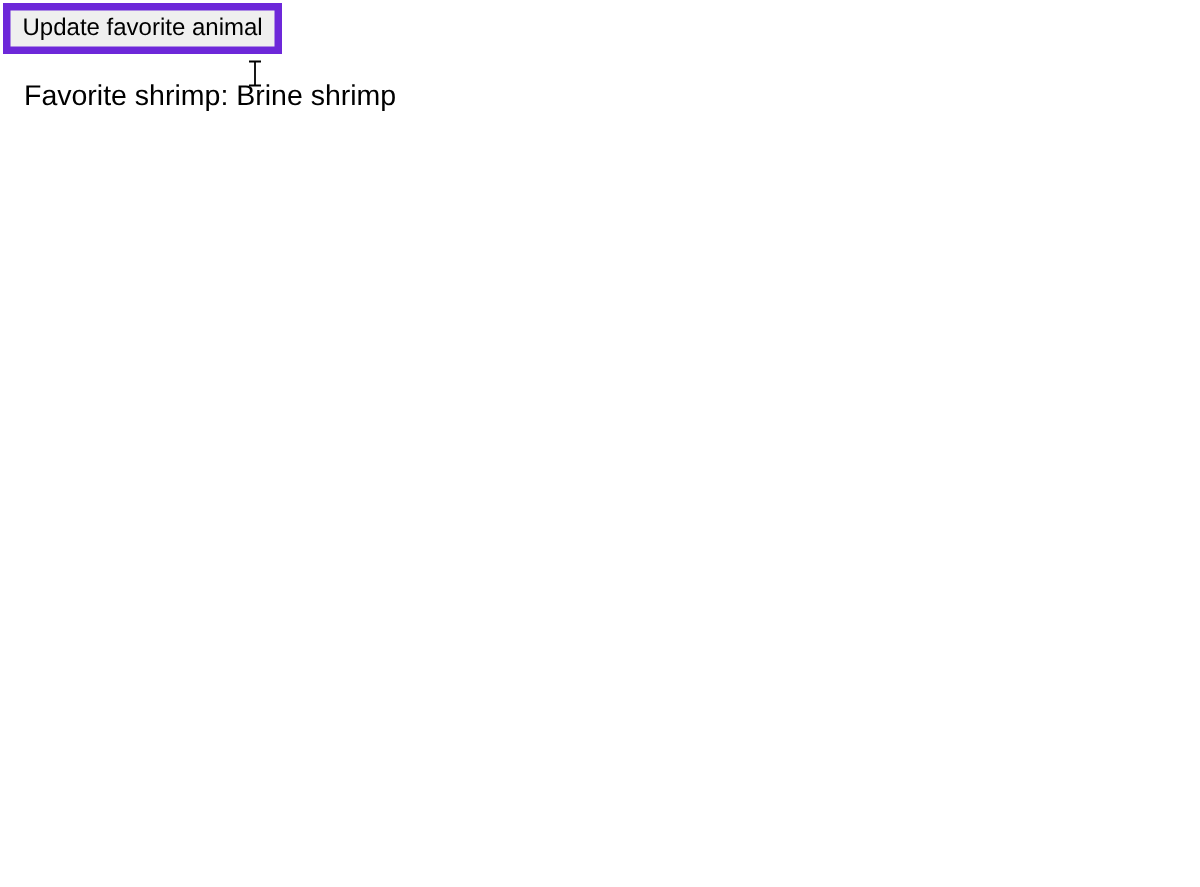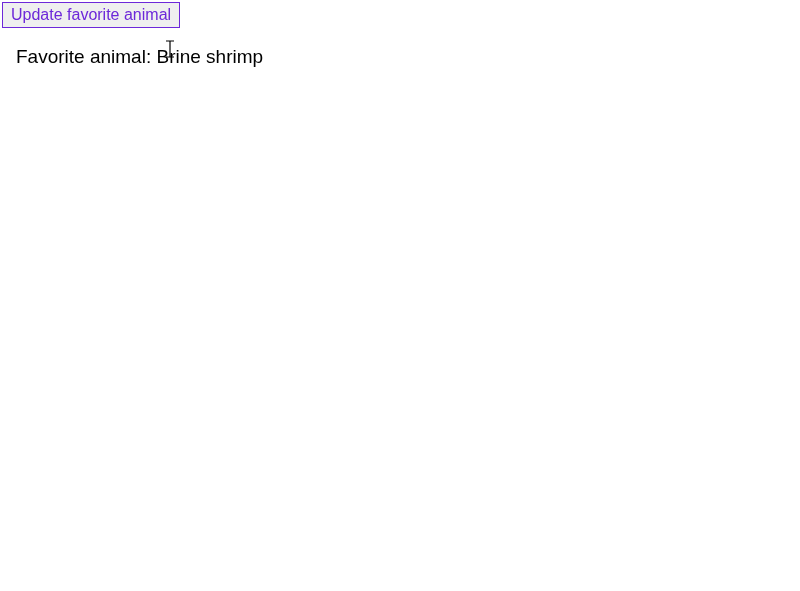--- a/index.html
+++ b/index.html
@@ -12,24 +12,24 @@
       background: #ffffff;
       width: 800px;
       height: 591px;
       position: relative;
     }
     .update-btn {
       font-family: Arial, Helvetica, sans-serif;
       font-size: 16px;
       padding: 3px 8px;
       background: #efefef;
-      border: 1px solid #6d28d9;
+      border: 5px solid #6d28d9;
       cursor: pointer;
       margin: 2px 0 0 2px;
-      color: #6d28d9;
+      color: #000000;
     }
     .result-line {
       margin: 18px 0 0 16px;
       font-size: 19px;
       color: #000;
     }
     .text-cursor {
       position: absolute;
       left: 164px;
       top: 40px;
@@ -38,20 +38,20 @@
       pointer-events: none;
     }
   </style>
 </head>
 <body>
 
 
 
 <button class="update-btn">Update favorite animal</button>
 
-<div class="result-line"><span>Favorite animal: </span><span>Brine shrimp</span></div>
+<div class="result-line"><span>Favorite shrimp: </span><span>Brine shrimp</span></div>
 
 <svg class="text-cursor" viewBox="0 0 12 18">
   <path d="M2 1 L6 1 L10 1 M6 1 L6 17 M2 17 L6 17 L10 17" stroke="#000" stroke-width="1.2" fill="none"></path>
 </svg>
 
 
 
 
 </body></html>

